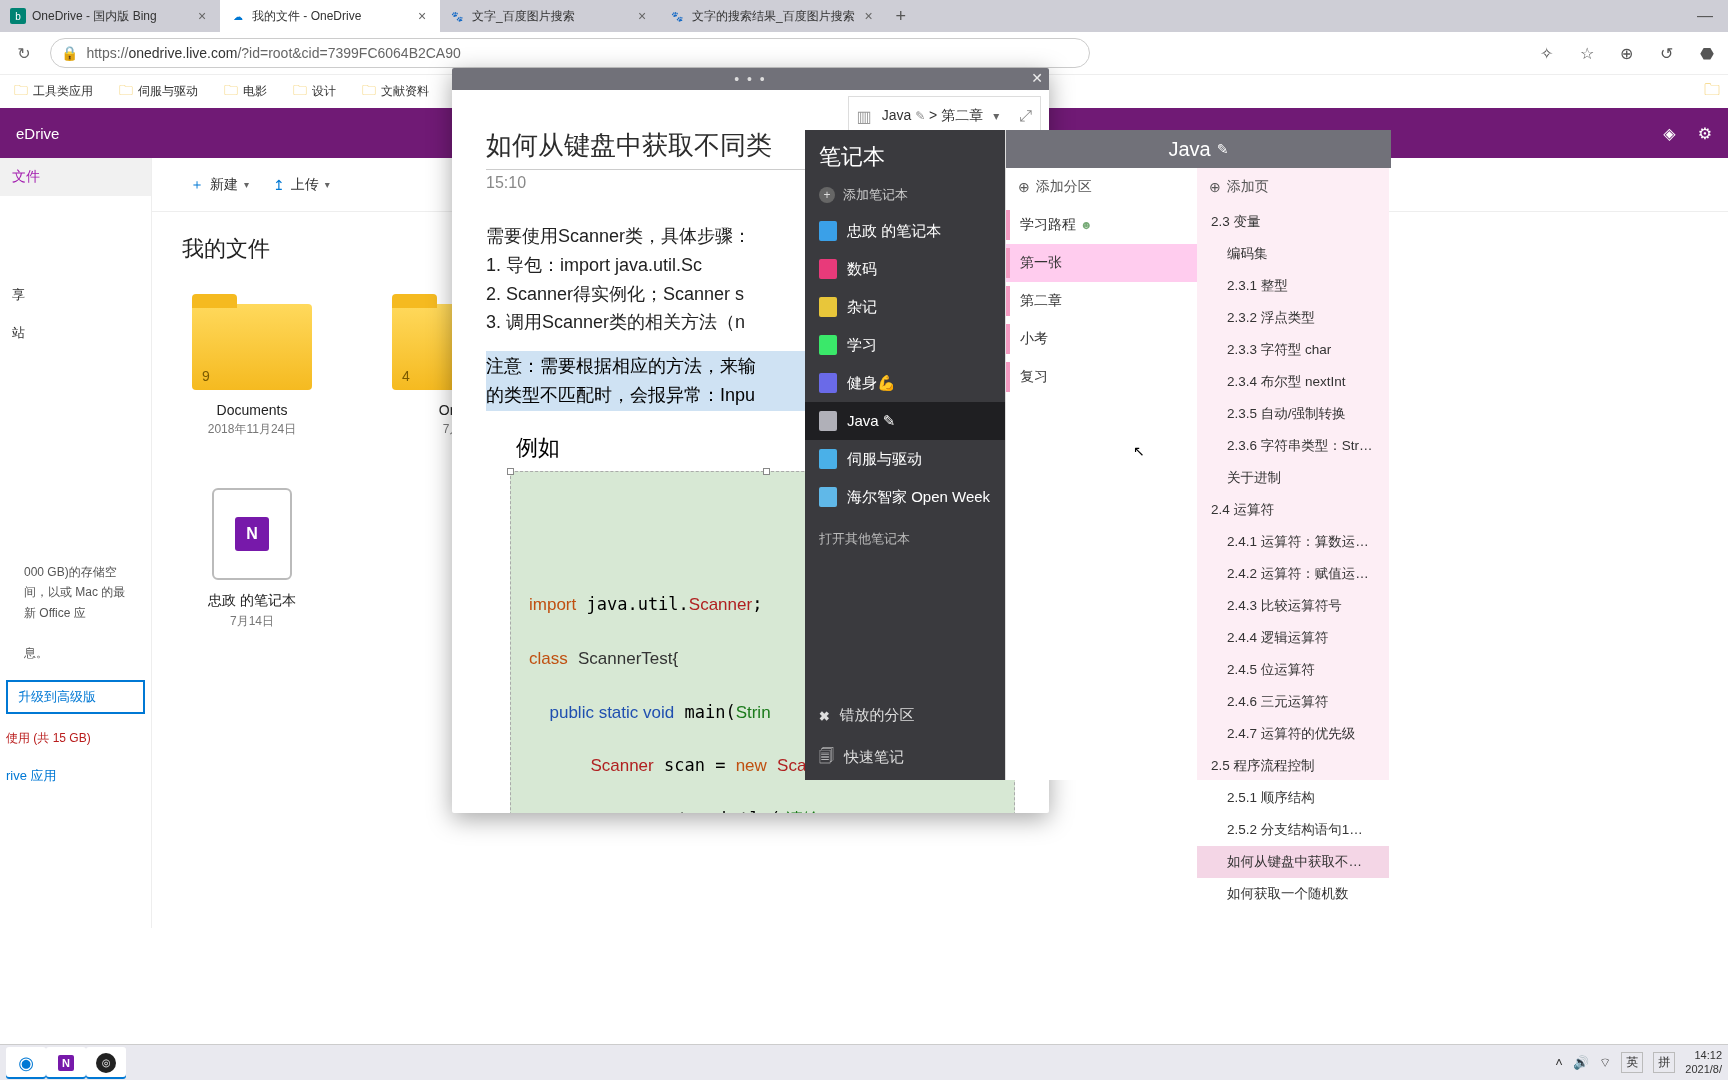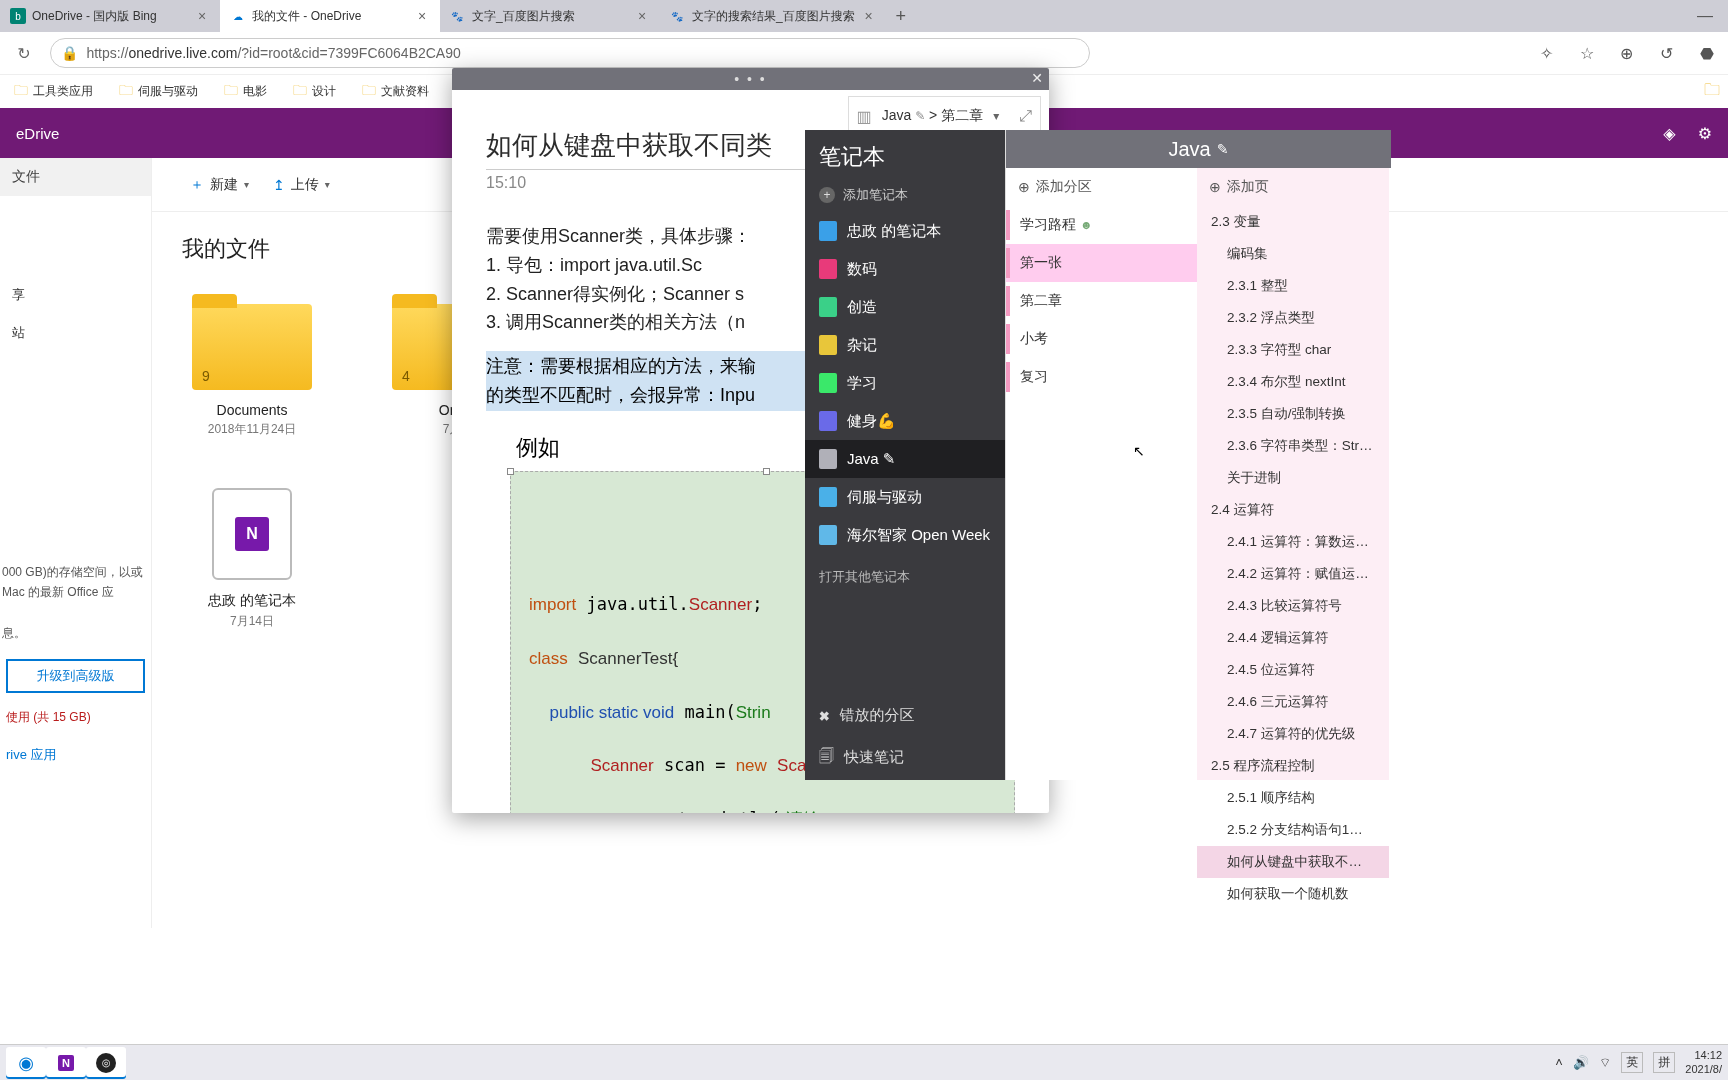--- a/index.html
+++ b/index.html
@@ -31,24 +31,24 @@
 
 
 .page-area { position: relative; height: calc(1080px - 32px - 42px - 34px - 36px); background: #fff; }
 .od-header { background: #701a75; height: 50px; display: flex; align-items: center; color: #fff; padding: 0 16px; justify-content: space-between; }
 .od-header .brand { font-size: 15px; }
 .od-header .right-ico { display: flex; gap: 22px; font-size: 16px; }
 .od-toolbar { height: 54px; display: flex; align-items: center; padding: 0 190px; gap: 24px; border-bottom: 1px solid #eee; }
 .od-btn { display: flex; align-items: center; gap: 6px; color: #333; font-size: 14px; }
 .od-btn .caret { font-size: 10px; color: #666; }
 .od-side { position: absolute; left: 0; top: 50px; width: 152px; height: 770px; background: #fff; border-right: 1px solid #eee; }
-.side-heading { background: #f1f1f1; padding: 10px 12px; font-size: 14px; color: #404040; }
+.side-heading { background: #f1f1f1; padding: 10px 12px; font-size: 14px; color: #a21caf; }
 .side-link { padding: 10px 12px; font-size: 13px; color: #333; }
-.side-info { padding: 10px 2px; font-size: 12px; color: #555; line-height: 1.7; }
-.upgrade-btn { margin: 6px; border: 2px solid #0078d4; color: #0078d4; padding: 6px 10px; font-size: 13px; text-align: center; }
+.side-info { padding: 10px 24px; font-size: 12px; color: #555; line-height: 1.7; }
+.upgrade-btn { margin: 6px; border: 2px solid #0078d4; color: #0078d4; padding: 6px 10px; font-size: 13px; text-align: left; }
 .usage { padding: 10px 6px; font-size: 12px; color: #b91c1c; }
 .app-link { padding: 10px 6px; font-size: 13px; color: #0078d4; }
 
 .od-main { position: absolute; left: 152px; top: 104px; right: 0; bottom: 0; padding: 22px 30px; }
 .od-title { font-size: 22px; font-weight: 400; color: #222; margin-bottom: 40px; }
 .files-row { display: flex; gap: 60px; }
 .file { display: flex; flex-direction: column; align-items: center; width: 140px; }
 .folder-img { width: 120px; height: 86px; background: linear-gradient(#ffd95c,#f5ba20); border-radius: 4px; position: relative; margin-bottom: 12px; }
 .folder-img::before { content:""; position:absolute; top:-10px; left:0; width:45px; height:14px; background:#f5ba20; border-radius:4px 4px 0 0; }
 .folder-img .count { position: absolute; bottom: 6px; left: 10px; color: #7a5a00; font-size: 14px; }
@@ -319,24 +319,20 @@
   <div id="nb-list">
       <div class="nb-item">
         <span class="nic" style="background:#3aa0e8"></span>
         <span>忠政 的笔记本</span>
       </div>
       <div class="nb-item">
         <span class="nic" style="background:#e83a7a"></span>
         <span>数码</span>
       </div>
       <div class="nb-item">
-        <span class="nic" style="background:#3ad088"></span>
-        <span>创造</span>
-      </div>
-      <div class="nb-item">
         <span class="nic" style="background:#e8c63a"></span>
         <span>杂记</span>
       </div>
       <div class="nb-item">
         <span class="nic" style="background:#3ae86a"></span>
         <span>学习</span>
       </div>
       <div class="nb-item">
         <span class="nic" style="background:#6a6ae8"></span>
         <span>健身💪</span>

